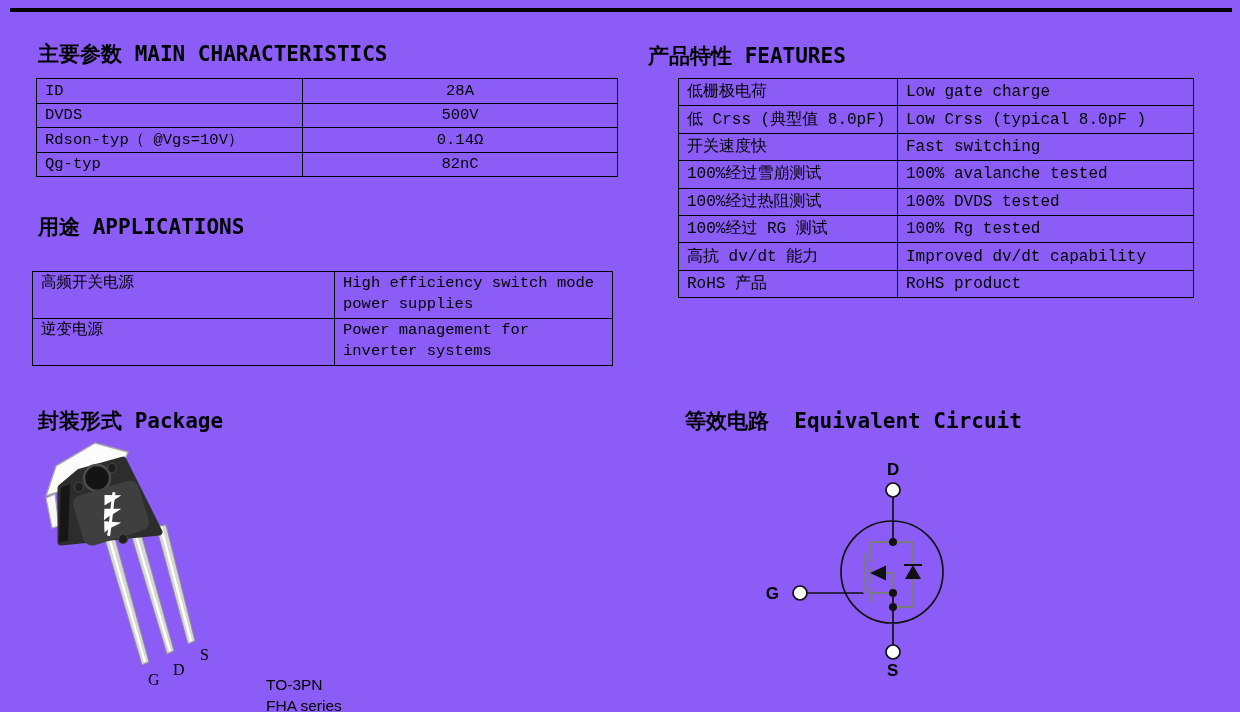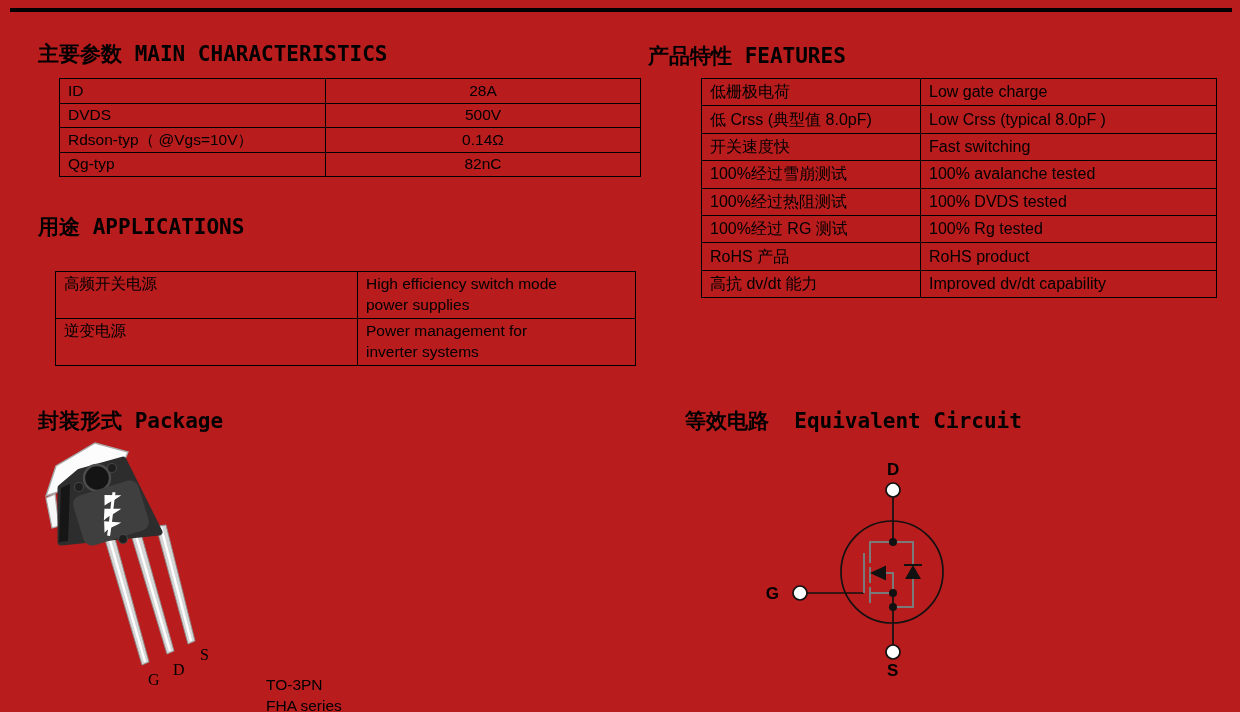--- a/index.html
+++ b/index.html
@@ -1,29 +1,29 @@
 <!DOCTYPE html>
 <html><head>
 <meta charset="utf-8">
 <style>
   html,body{margin:0;padding:0;background:#ffffff;}
   .page{
-    position:relative;width:1240px;height:712px;background:#b91c1c;overflow:hidden;
+    position:relative;width:1240px;height:712px;background:#8b5cf6;overflow:hidden;
     font-family:"Liberation Sans", sans-serif;color:#000;
   }
   .abs{position:absolute;}
   .top-rule{position:absolute;left:10px;top:8px;width:1222px;height:4px;background:#000;}
   .hd{
     position:absolute;margin:0;font-family:"DejaVu Sans Mono","DejaVu Sans",monospace;
     font-weight:bold;font-size:21px;line-height:24px;color:#000;white-space:pre;
     letter-spacing:0px;
   }
   table.tbl{
     position:absolute;border-collapse:collapse;table-layout:fixed;
-    font-family:Liberation Sans, sans-serif;font-size:15.5px;color:#000;margin-left:23px;
+    font-family:Liberation Mono, monospace;font-size:15.5px;color:#000;
   }
   table.tbl td{
     border:1.7px solid #000;padding:0 8px;vertical-align:middle;overflow:hidden;
     line-height:20px;
   }
   table.tbl td.center{text-align:center;padding:0 11px;}
   table.apps td{vertical-align:top;padding-top:1px;line-height:21px;white-space:pre-line;}
   .pkg-caption{
     position:absolute;font-family:"Liberation Sans", sans-serif;font-size:15.5px;
     line-height:21px;color:#000;
@@ -158,26 +158,26 @@
       </tr>
       <tr>
         <td style="height:26.4px">100%经过热阻测试</td>
         <td>100% DVDS tested</td>
       </tr>
       <tr>
         <td style="height:26.4px">100%经过 RG 测试</td>
         <td>100% Rg tested</td>
       </tr>
       <tr>
+        <td style="height:26.4px">高抗 dv/dt 能力</td>
+        <td>Improved dv/dt capability</td>
+      </tr>
+      <tr>
         <td style="height:26.4px">RoHS 产品</td>
         <td>RoHS product</td>
-      </tr>
-      <tr>
-        <td style="height:26.4px">高抗 dv/dt 能力</td>
-        <td>Improved dv/dt capability</td>
       </tr>
     </tbody>
   </table>
 
   <h2 class="hd" style="left:685px;top:409px">等效电路  Equivalent Circuit</h2>
 
   <div class="abs" style="left:690px;top:445px;width:420px;height:260px">
     <svg width="420" height="260" viewBox="0 0 420 260">
 
       <text class="term" x="197" y="30">D</text>

